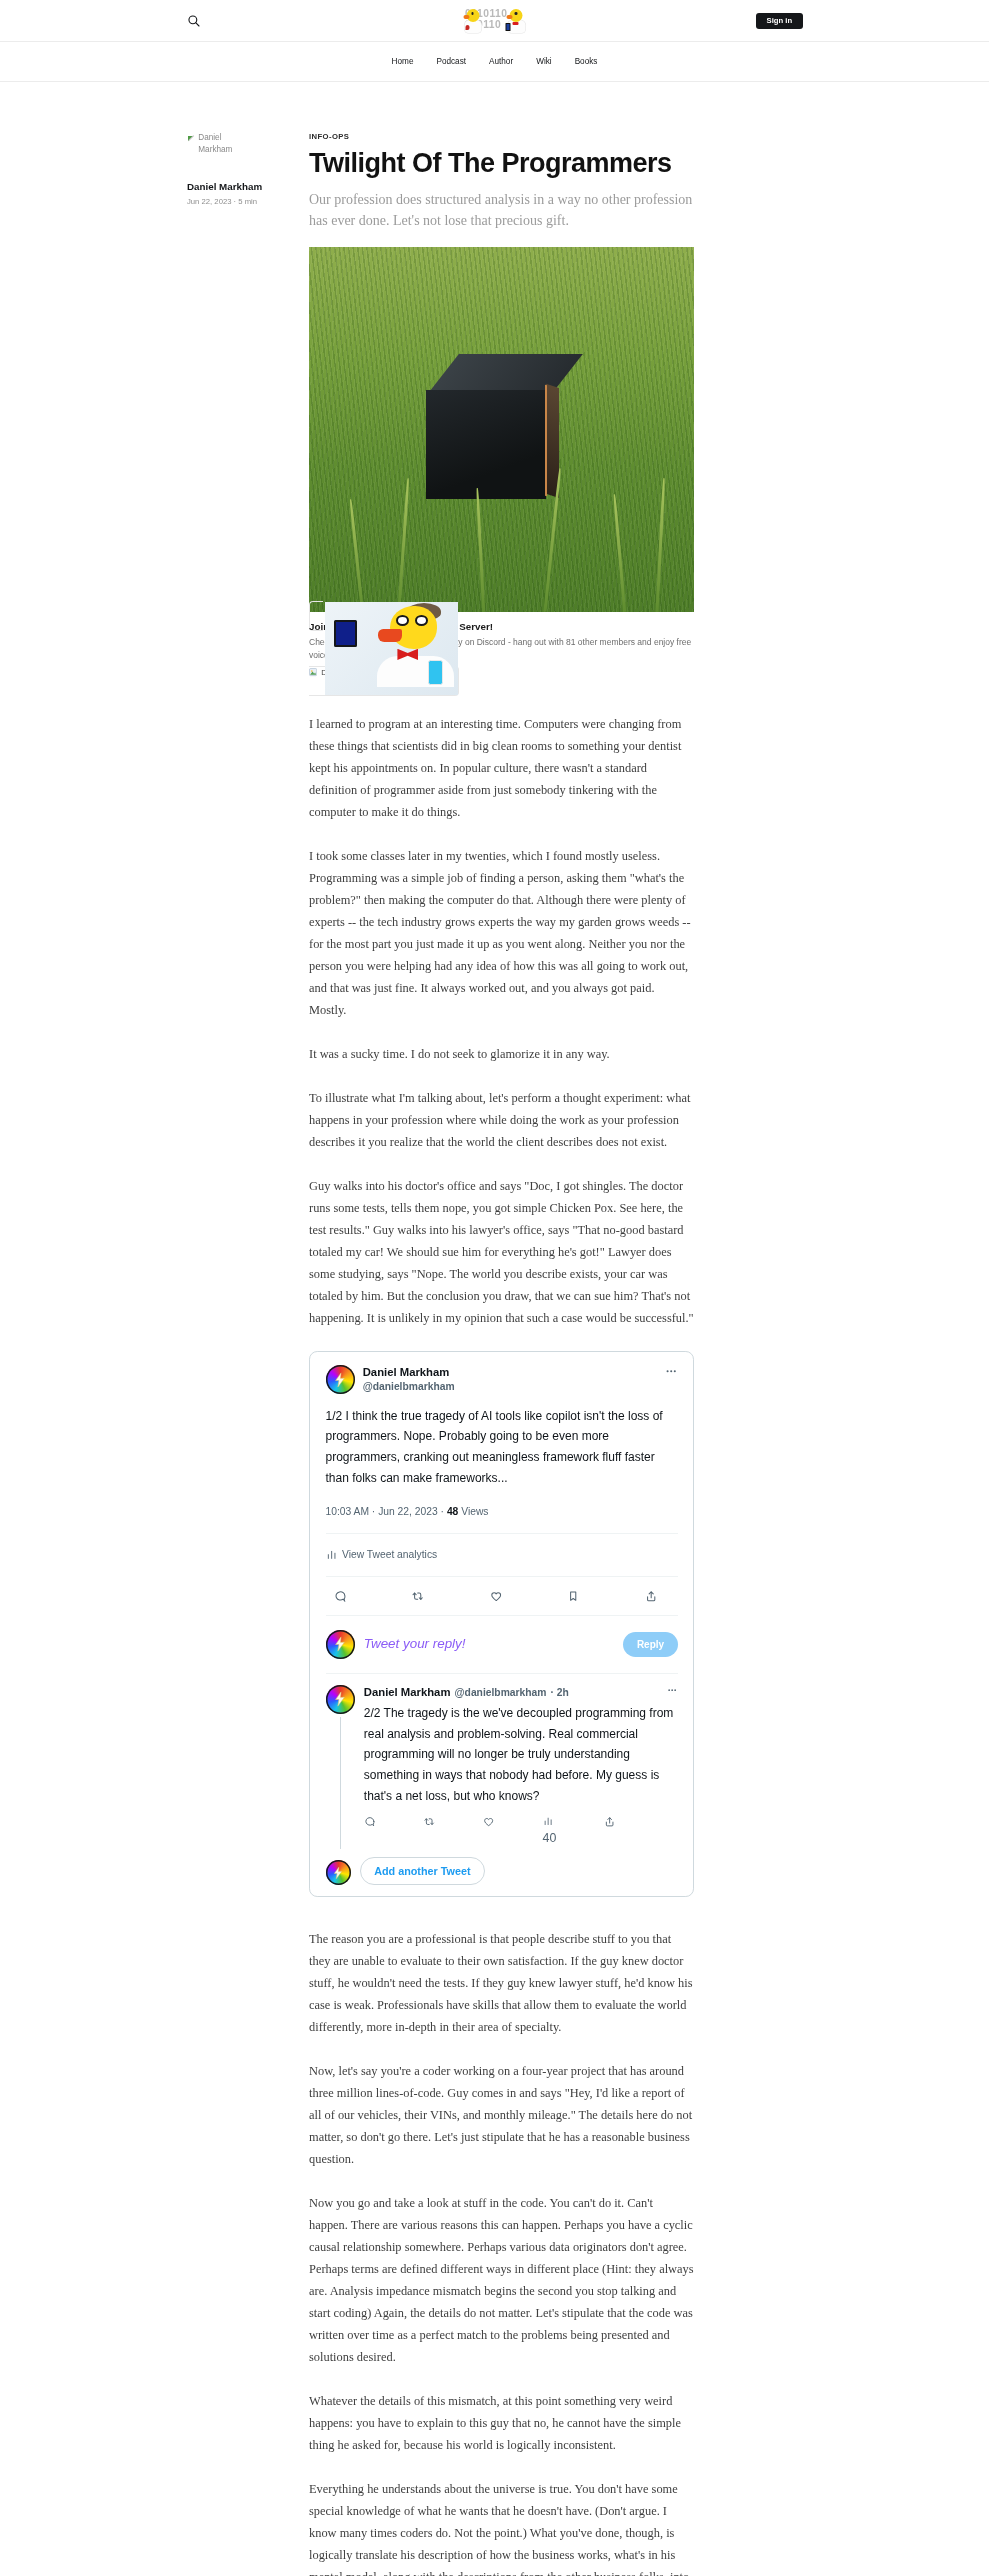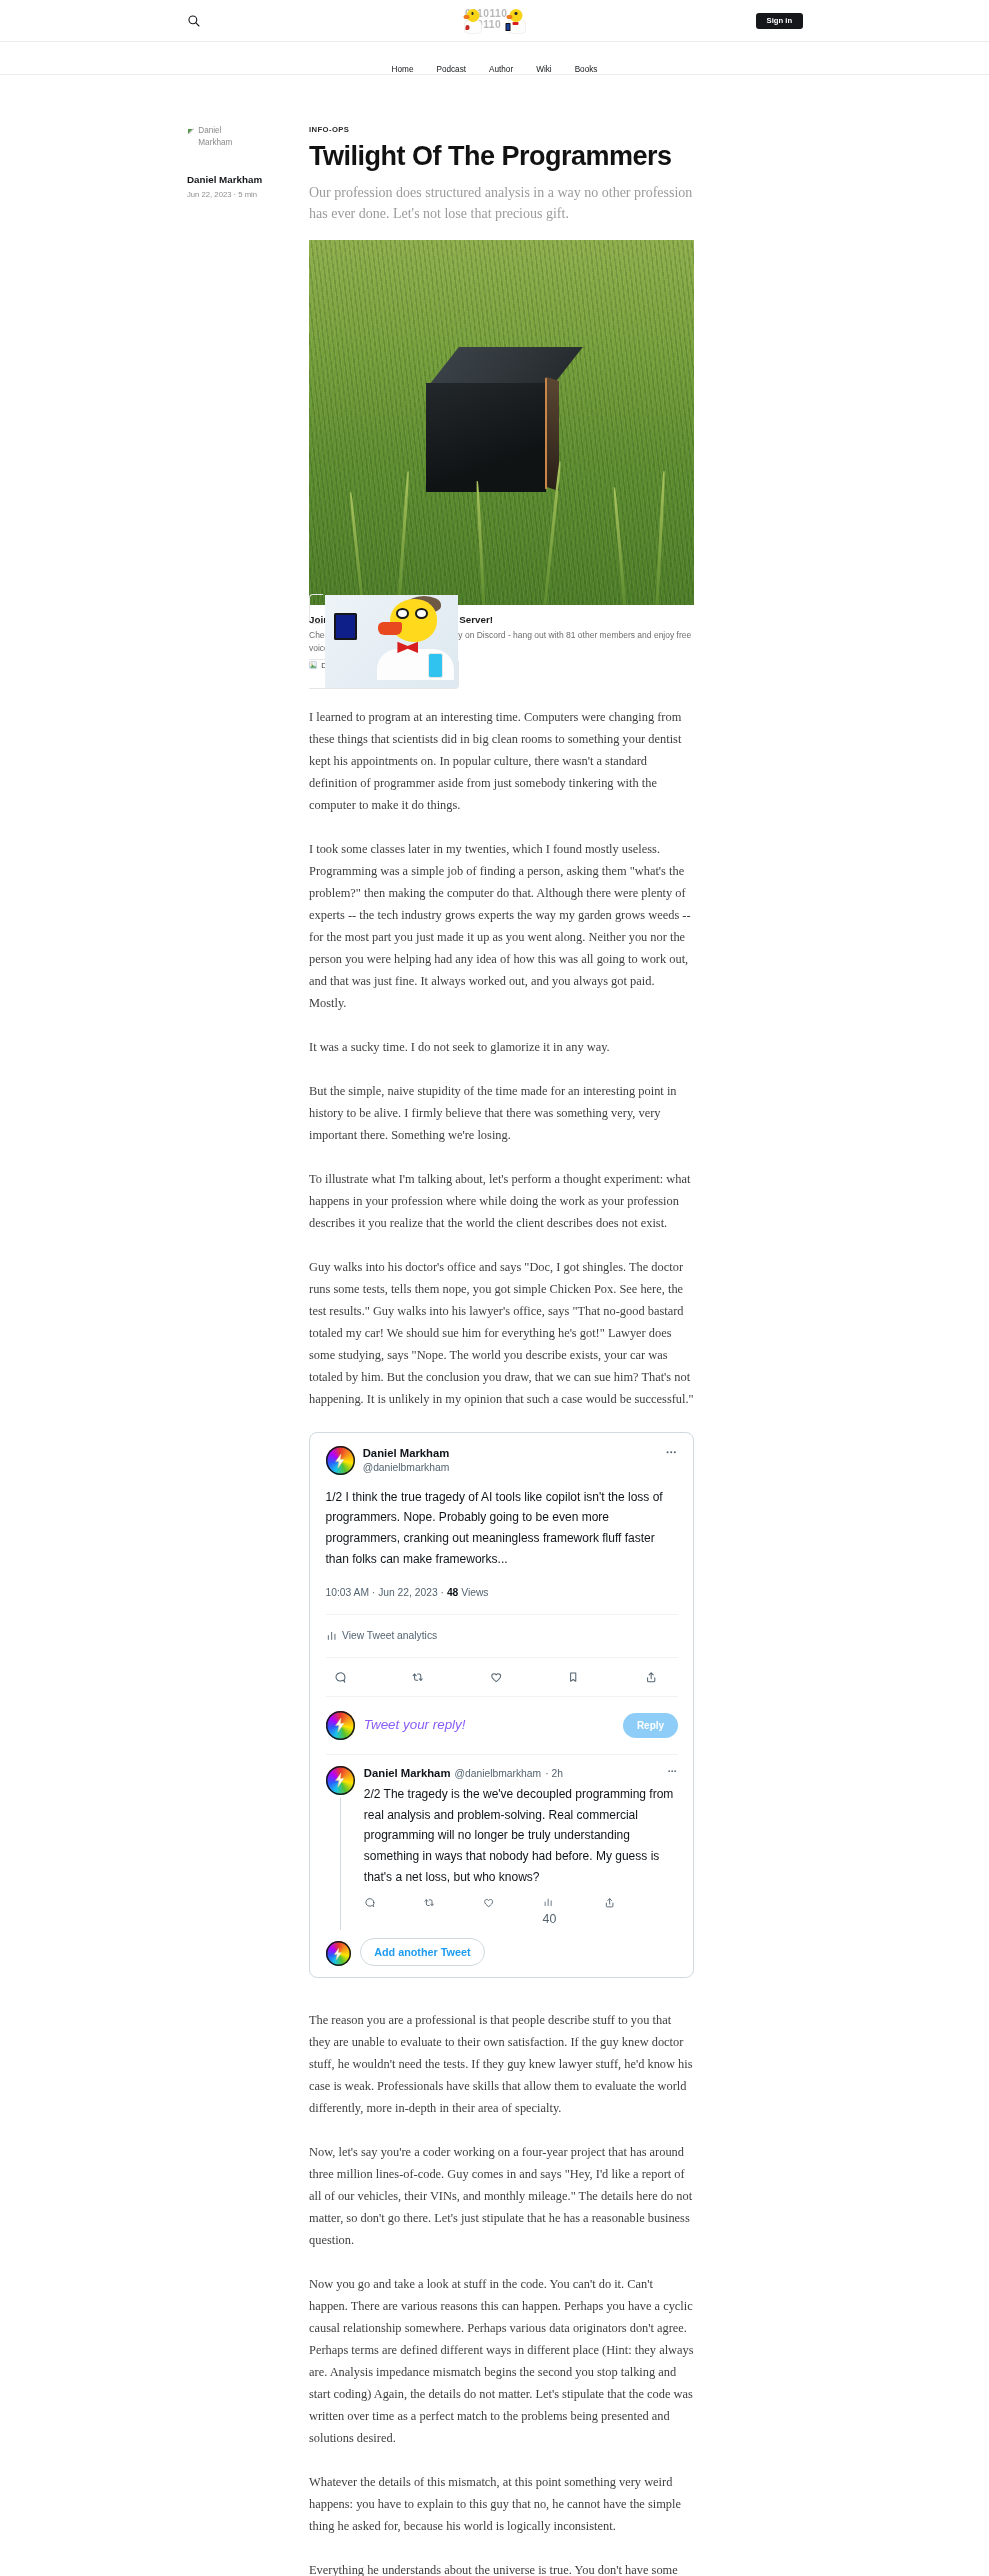--- a/index.html
+++ b/index.html
@@ -16,21 +16,21 @@
   .duck .d-body { position:absolute; bottom:0; left:2.1px; width:17.5px; height:12.4px; background:#fdfdfd; border-radius:5.2px 5.2px 4.1px 4.1px; box-shadow:0 0 0 0.5px #e3e3e3; }
   .duck .d-head { position:absolute; top:0; left:4.1px; width:13.4px; height:13.4px; background:#f7d417; border-radius:50%; }
   .duck .d-beak { position:absolute; top:6.2px; left:1px; width:6.2px; height:4.1px; background:#f07818; border-radius:2.1px; }
   .duck .d-eye { position:absolute; top:3.6px; left:9.3px; width:2.6px; height:2.6px; background:#222; border-radius:50%; }
   .duck1 { left:1px; top:4.1px; }
   .duck1 .d-acc { position:absolute; bottom:3.1px; left:3.1px; width:4.6px; height:4.6px; background:#c62822; border-radius:50% 50% 50% 0; }
   .duck2 { right:1px; top:4.1px; }
   .duck2 .d-acc { position:absolute; bottom:7.2px; left:7.2px; width:6.2px; height:3.1px; background:#d81e1e; border-radius:1px; }
   .duck2 .d-phone { position:absolute; bottom:2.1px; left:0px; width:4.6px; height:7.2px; background:#1b3f9e; border:0.5px solid #111; border-radius:0.5px; }
   .signin-btn { margin-left:auto; background:#15171a; color:#fff; border:none; border-radius:3px; height:16px; padding:0 10.3px; font-size:7.7px; font-weight:bold; font-family:"Liberation Sans",sans-serif; cursor:pointer; }
-  .header-nav { border-top:0.5px solid #ececec; border-bottom:0.5px solid #ececec; height:34px; display:flex; align-items:flex-end; justify-content:center; gap:23px; }
+  .header-nav { border-top:0.5px solid #ececec; border-bottom:0.5px solid #ececec; height:41px; display:flex; align-items:center; justify-content:center; gap:23px; }
   .header-nav a { color:#15171a; text-decoration:none; font-size:8.2px; cursor:pointer; }
 
   
   .page-body { position:relative; width:989px; height:3173px; overflow:hidden; }
   .article-wrap { position:relative; padding-top:50px; }
   .side-col { position:absolute; left:187px; top:50px; width:93px; }
   .back-link { display:flex; gap:3.1px; color:#8a8a8a; font-size:8.2px; line-height:12.4px; width:49px; cursor:pointer; }
   .back-ico { width:8.2px; height:8.2px; margin-top:2.1px; flex:0 0 8.2px; }
   .side-author { margin-top:24px; font-weight:bold; font-size:9.8px; color:#15171a; }
   .side-meta { margin-top:5.2px; color:#8f8f8f; font-size:7.7px; }
@@ -73,21 +73,21 @@
   .post-content { margin-top:27px; font-family:"Liberation Serif", serif; font-size:12.4px; line-height:22px; color:#3e3e3e; }
   .post-content p { margin-bottom:22px; }
 
   
   .tweet-card { background:#fff; border:0.5px solid #cfd9de; border-radius:8.2px; padding:13.4px 15.5px 10.3px 15.5px; margin:9.3px 0 31px 0; font-family:"Liberation Sans",sans-serif; color:#0f1419; }
   .t-row { display:flex; align-items:flex-start; }
   .t-avatar { width:29px; height:29px; border-radius:50%; position:relative; flex:0 0 29px;
     background:conic-gradient(#e8372c,#f7941d,#ffe600,#57c22d,#18c4e8,#2d5bff,#b400ff,#e8372c); box-shadow:inset 0 0 0 1.5px #17181c; }
   .t-avatar svg { position:absolute; left:50%; top:50%; transform:translate(-50%,-50%); }
   .t-name { font-weight:bold; font-size:11.3px; line-height:14.4px; color:#0f1419; }
-  .t-handle { color:#536471; font-size:10.3px; line-height:13.4px; }
+  .t-handle { color:#536471; font-size:10.3px; line-height:13.4px;font-weight:bold; }
   .t-dots { margin-left:auto; color:#536471; }
   .t-text { margin-top:11.3px; font-size:12px; line-height:20.6px; color:#0f1419; }
   .t-meta { margin-top:12.4px; color:#536471; font-size:10.3px; }
   .t-meta b { color:#0f1419; }
   .t-hr { border:none; border-top:0.5px solid #eff3f4; margin:10.3px 0; }
   .t-analytics { display:flex; align-items:center; gap:5.2px; color:#536471; font-size:10.3px; cursor:pointer; }
   .t-actions { display:flex; justify-content:space-between; padding:2.1px 20.6px 2.1px 8.2px; color:#536471; }
   .t-actions .t-act { cursor:pointer; display:flex; align-items:center; gap:4.1px; font-size:9.8px; color:#536471; }
   .reply-row { display:flex; align-items:center; gap:9.3px; padding:4.1px 0; }
   .reply-ph { color:#8b5cf6; font-size:13.4px;font-style:italic; }
@@ -209,21 +209,20 @@
             <div class="dd-bow"></div>
             <div class="dd-phone"></div>
             <div class="dd-tab"></div>
         </div>
       </a>
 
       <div class="post-content">
         <p>I learned to program at an interesting time. Computers were changing from these things that scientists did in big clean rooms to something your dentist kept his appointments on. In popular culture, there wasn't a standard definition of programmer aside from just somebody tinkering with the computer to make it do things.</p>
         <p>I took some classes later in my twenties, which I found mostly useless. Programming was a simple job of finding a person, asking them "what's the problem?" then making the computer do that. Although there were plenty of experts -- the tech industry grows experts the way my garden grows weeds -- for the most part you just made it up as you went along. Neither you nor the person you were helping had any idea of how this was all going to work out, and that was just fine. It always worked out, and you always got paid. Mostly.</p>
         <p>It was a sucky time. I do not seek to glamorize it in any way.</p>
-        <p>But the simple, naive stupidity of the time made for an interesting point in history to be alive. I firmly believe that there was something very, very important there. Something we're losing.</p>
         <p>To illustrate what I'm talking about, let's perform a thought experiment: what happens in your profession where while doing the work as your profession describes it you realize that the world the client describes does not exist.</p>
         <p>Guy walks into his doctor's office and says "Doc, I got shingles. The doctor runs some tests, tells them nope, you got simple Chicken Pox. See here, the test results." Guy walks into his lawyer's office, says "That no-good bastard totaled my car! We should sue him for everything he's got!" Lawyer does some studying, says "Nope. The world you describe exists, your car was totaled by him. But the conclusion you draw, that we can sue him? That's not happening. It is unlikely in my opinion that such a case would be successful."</p>
 
         <div class="tweet-card">
           <div class="t-row">
             <div class="t-avatar">
               <svg width="13.4" height="15.5" viewBox="0 0 24 28">
                   <polygon points="14,1 4,15 10,15 8,27 20,11 13,11" fill="#fffbe8" stroke="#d8c26a" stroke-width="1"></polygon>
                 </svg>
             </div>

